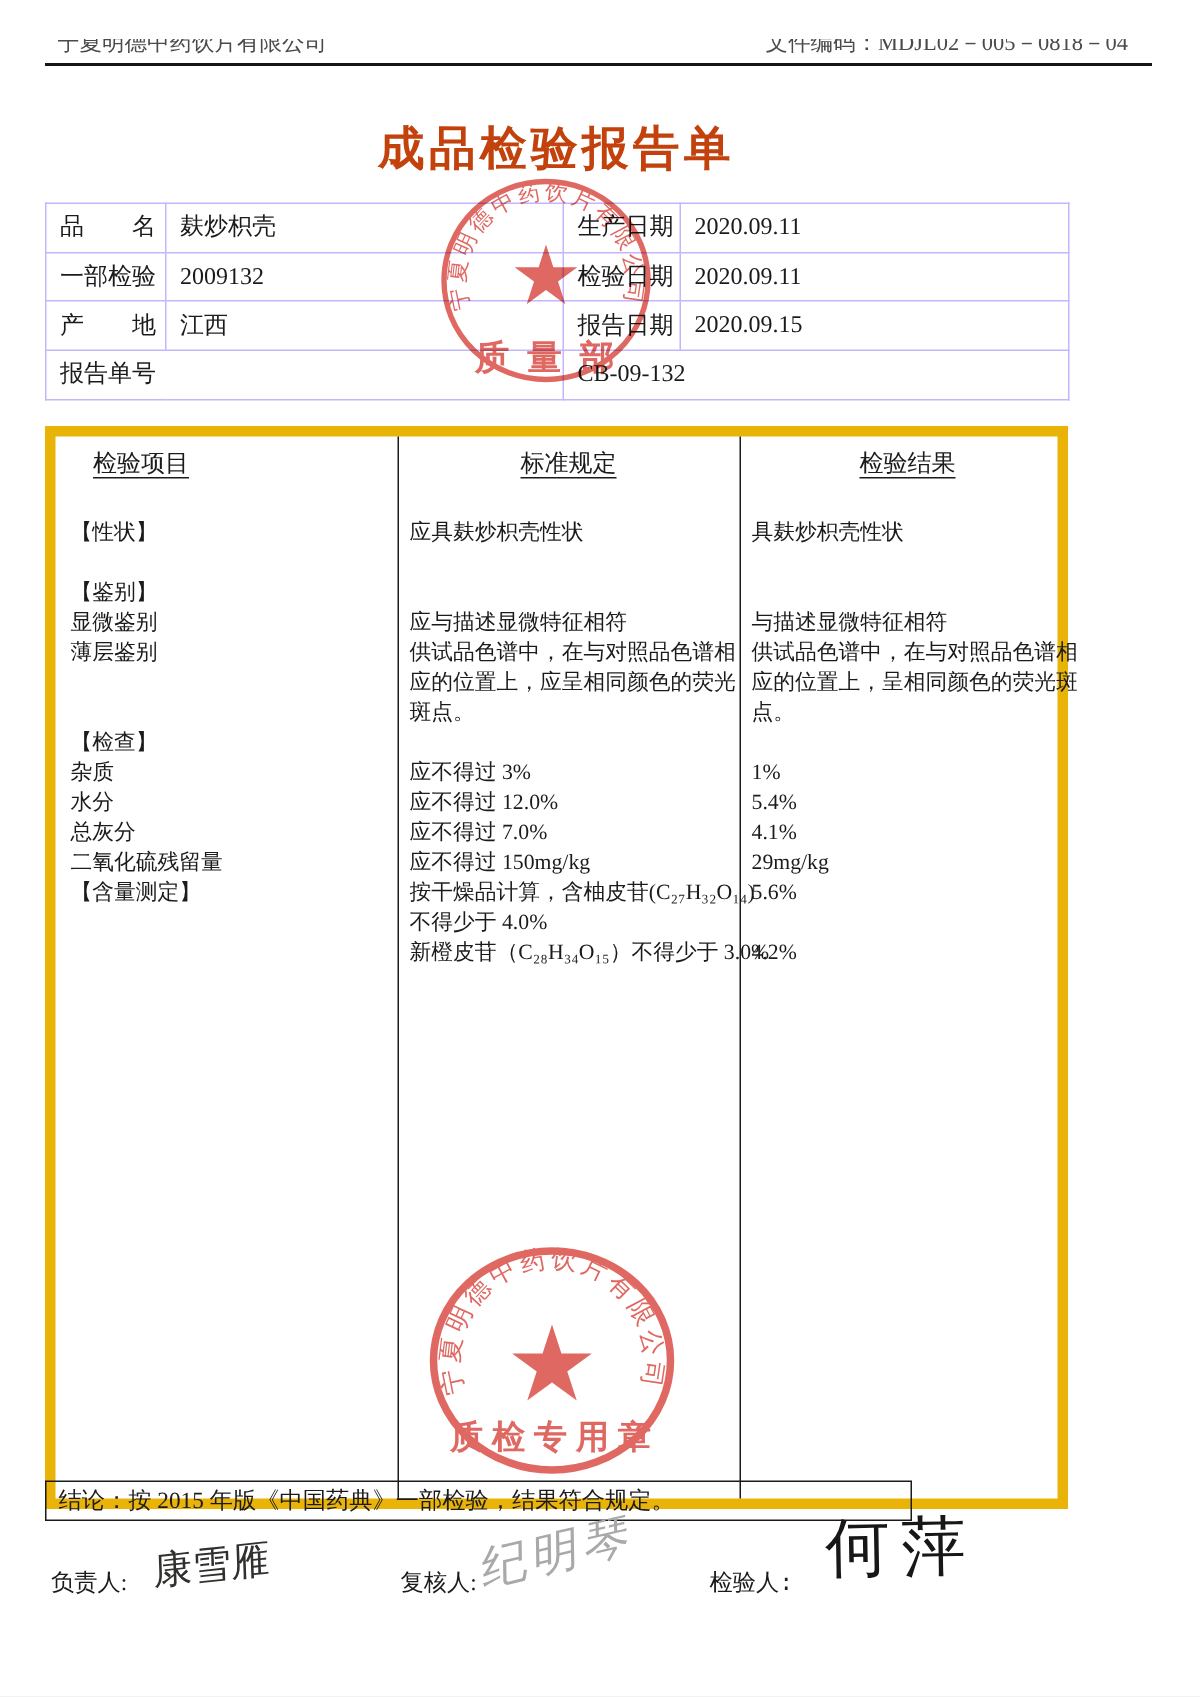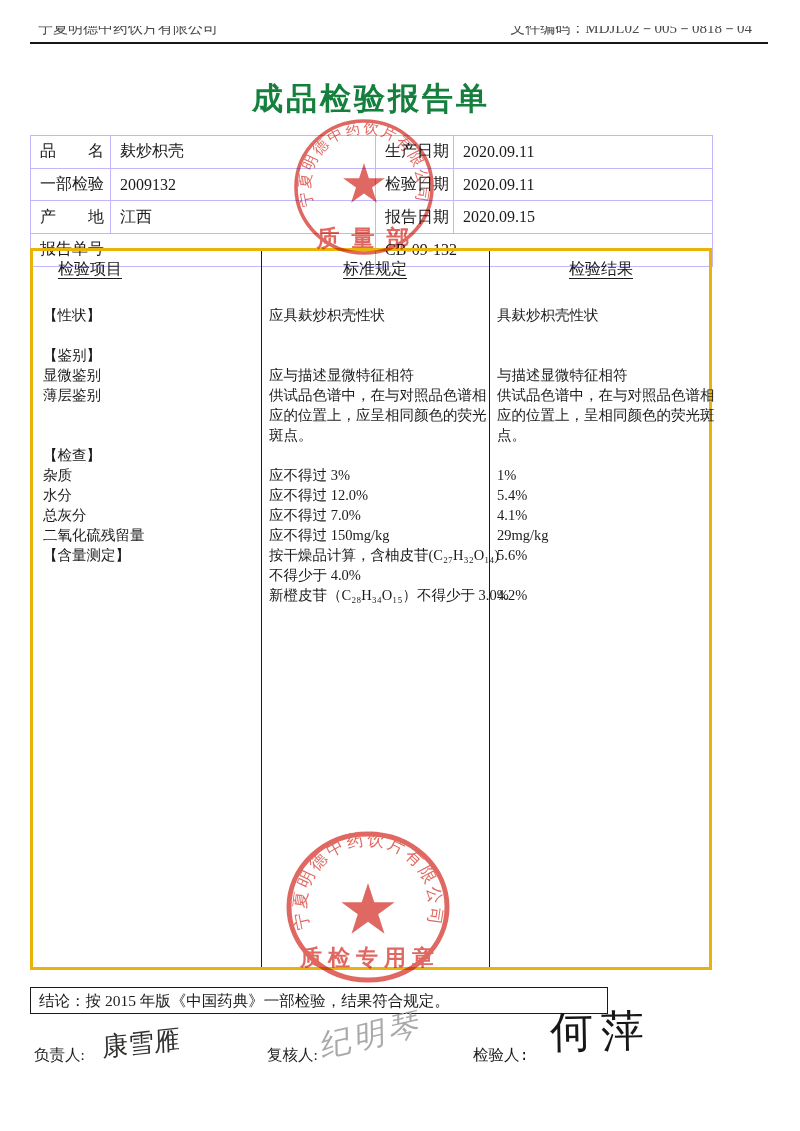--- a/index.html
+++ b/index.html
@@ -4,27 +4,27 @@
 <style>
   html,body{margin:0;padding:0;background:#e9e9e9;}
   .page{position:relative;width:800px;height:1131px;background:#ffffff;margin:0 auto;
         font-family:"Liberation Serif","DejaVu Serif",serif;color:#1b1b1b;overflow:hidden;}
   .abs{position:absolute;}
   
   .tophdr{top:26px;height:15px;overflow:hidden;font-size:15px;color:#4a4a4a;}
   .tophdr span{display:block;margin-top:-7px;white-space:pre;}
   .hdr-rule{top:42px;left:30px;width:738px;height:2px;background:#161616;}
   .title{top:78px;left:30px;width:682px;text-align:center;font-size:31px;font-weight:bold;
-         letter-spacing:3px;color:#15803d;}
+         letter-spacing:3px;color:#c2410c;}
   
   table.info{position:absolute;left:30px;top:135px;width:682px;border-collapse:collapse;
              table-layout:fixed;font-size:16px;}
   table.info td{border:1px solid #c4b5fd;height:31.7px;padding:0 0 0 9px;white-space:pre;}
   
-  .detail{left:30px;top:248px;width:682px;height:722px;border:3px solid #eab308;box-sizing:border-box;}
+  .detail{left:30px;top:284px;width:682px;height:722px;border:7px solid #eab308;box-sizing:border-box;}
   .vline{position:absolute;top:0;width:1px;height:100%;background:#1a1a1a;}
   .dhead{position:absolute;top:8px;font-size:16px;text-decoration:underline;text-underline-offset:4px;white-space:pre;}
   .dcol{position:absolute;top:34px;font-size:14.5px;line-height:20px;white-space:pre;}
   
   .conclusion{left:30px;top:987px;width:578px;height:27px;border:1px solid #1a1a1a;box-sizing:border-box;
               font-size:15.5px;line-height:25px;padding-left:8px;white-space:pre;}
   
   .siglabel{top:1021px;font-size:15.5px;white-space:pre;margin-top:24px;}
   .sig{font-family:"DejaVu Serif","Liberation Serif",serif;white-space:pre;}
   .sig1{top:1026px;left:102px;font-size:26px;color:#30302e;transform:rotate(-6deg) skewX(-4deg);}

